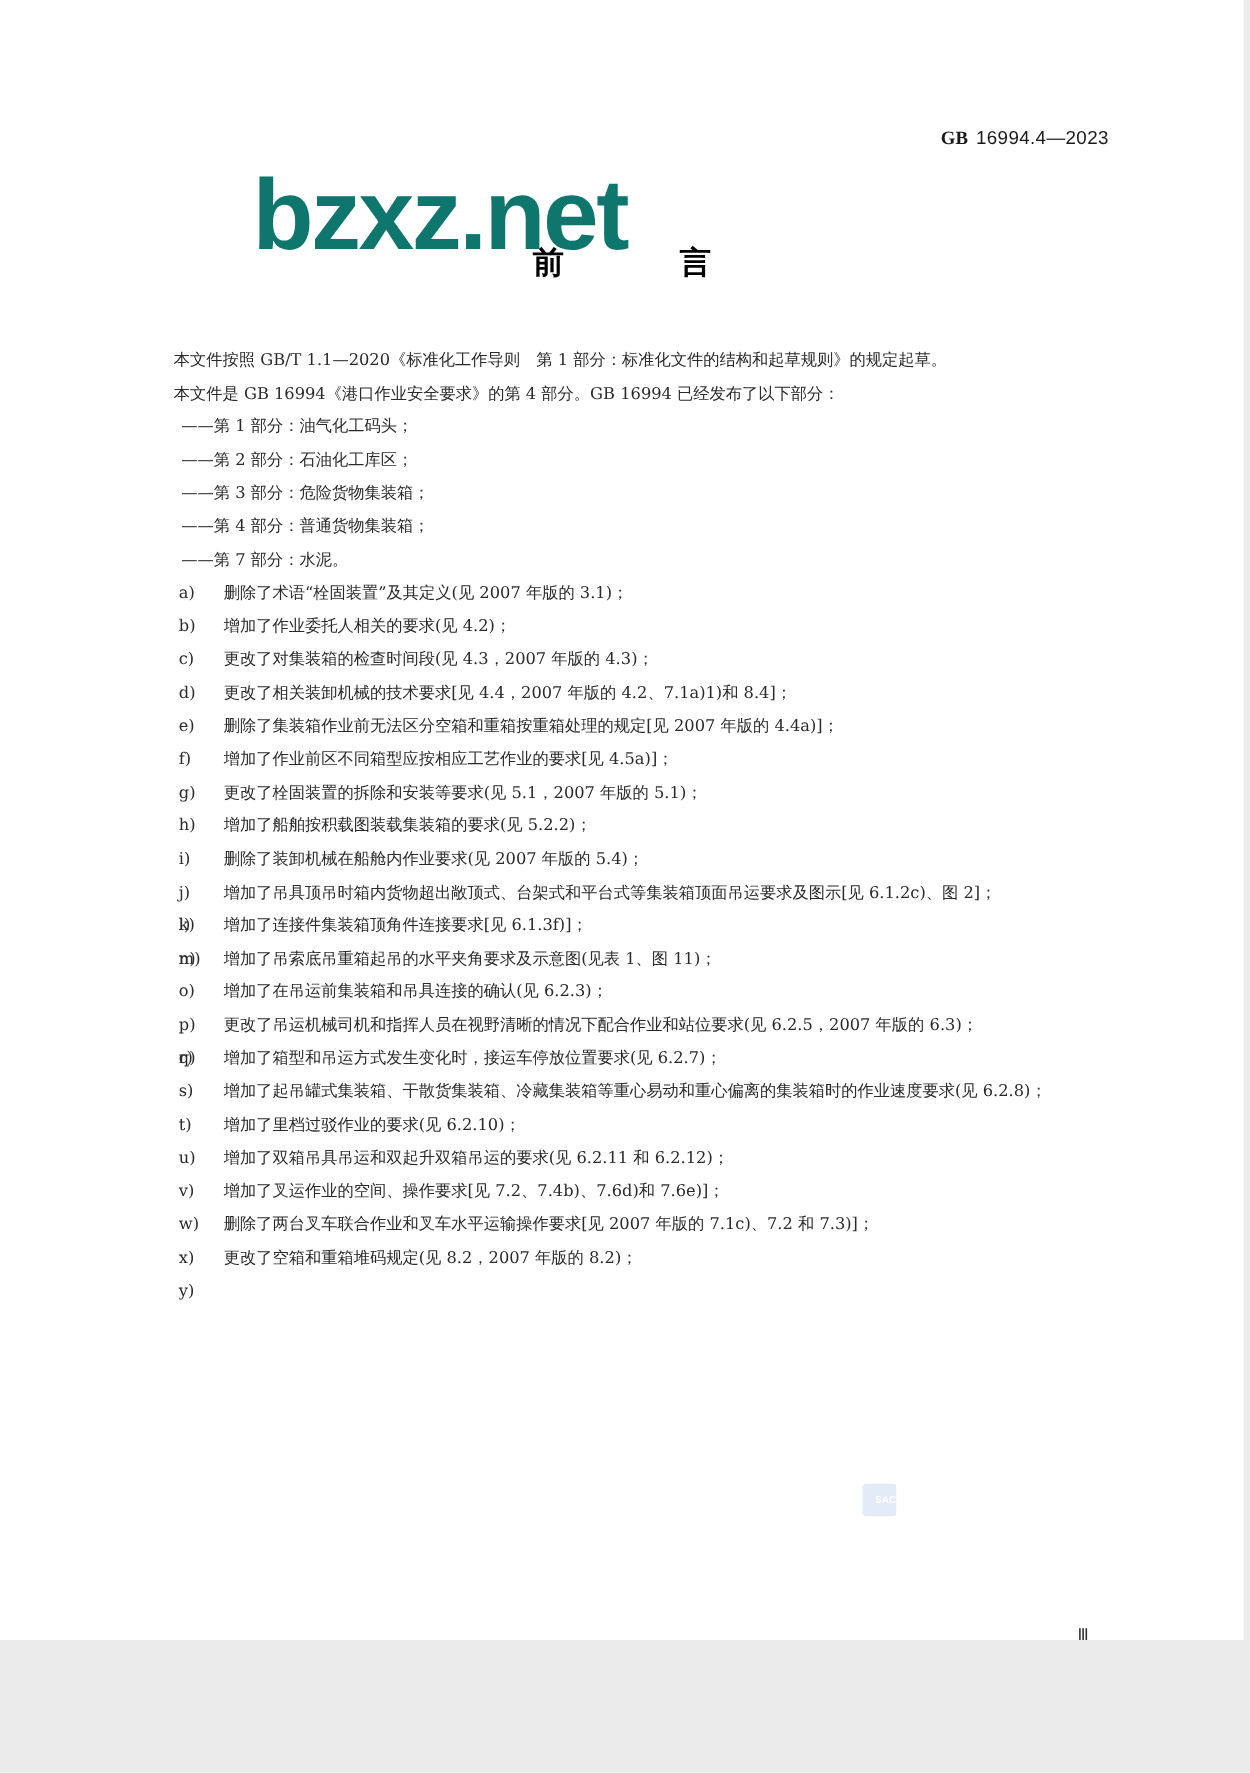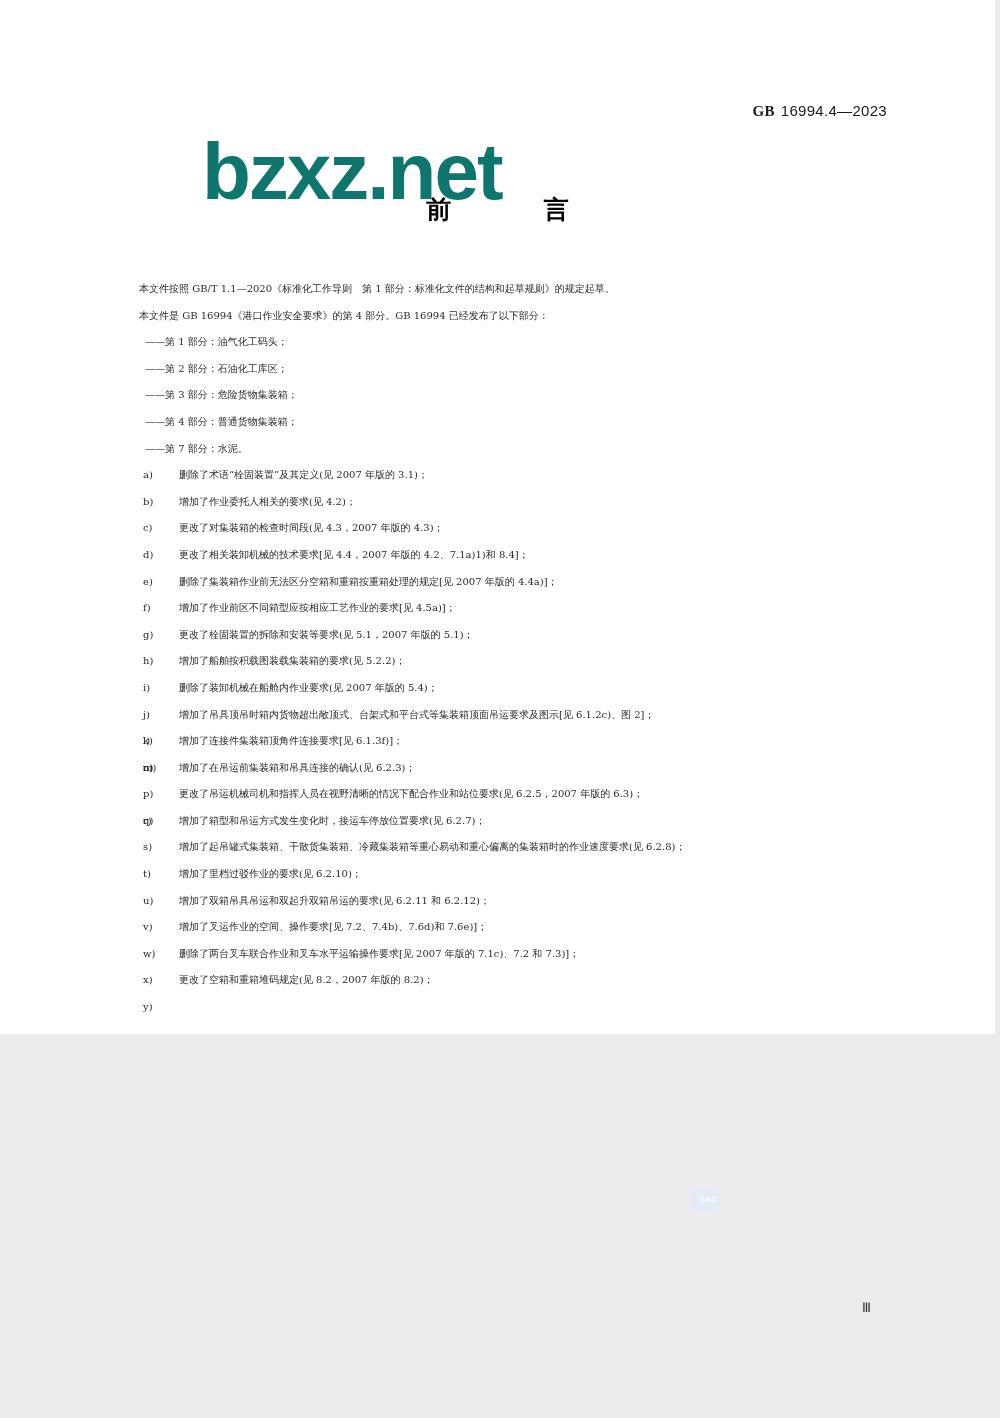--- a/index.html
+++ b/index.html
@@ -4,21 +4,21 @@
   <style>
     html, body { margin: 0; padding: 0; }
     body {
       width: 1000px; height: 1418px; overflow: hidden;
       background: #ebebeb;
       font-family: "DejaVu Serif", "Liberation Serif", serif;
       color: #2a2a2a;
     }
     .page {
       position: absolute; left: 0; top: 0;
-      width: 995px; height: 1034px;
+      width: 995px; height: 1312px;
       background: #ffffff;
     }
     .std-code {
       position: absolute; top: 102px; right: 108px;
       font-family: "Liberation Sans", "DejaVu Sans", sans-serif;
       font-size: 15px; letter-spacing: 0.3px; color: #1a1a1a;
     }
     .std-code b { font-family: "Liberation Serif", serif; font-weight: bold; margin-right: 6px; }
     .watermark {
       position: absolute; left: 202px; top: 132px;
@@ -28,21 +28,21 @@
     }
     .title {
       position: absolute; top: 193px; left: 0; width: 995px;
       text-align: center;
       font-family: "DejaVu Sans", sans-serif; font-size: 25px; font-weight: bold;
       letter-spacing: 42px; color: #000000;
       padding-left: 42px; box-sizing: border-box;
     }
     .body {
       position: absolute; left: 110px; top: 276px; width: 782px;
-      font-size: 10px; line-height: 26.6px;
+      font-size: 13px; line-height: 26.6px;
     }
     .para { text-indent: 29px; text-align: justify; margin: 0; }
     .dash { padding-left: 35px; margin: 0; }
     .item { position: relative; padding-left: 69px; margin: 0; }
     .item .lbl { position: absolute; left: 33px; top: 0; }
     .page-num {
       position: absolute; left: 862px; top: 1300px;
       font-family: "Liberation Serif", serif; font-size: 13px; color: #333;
     }
     .logo-mark {
@@ -77,21 +77,21 @@
     <div class="item"><span class="lbl">d)</span><span>更改了相关装卸机械的技术要求[见 4.4，2007 年版的 4.2、7.1a)1)和 8.4]；</span></div>
     <div class="item"><span class="lbl">e)</span><span>删除了集装箱作业前无法区分空箱和重箱按重箱处理的规定[见 2007 年版的 4.4a)]；</span></div>
     <div class="item"><span class="lbl">f)</span><span>增加了作业前区不同箱型应按相应工艺作业的要求[见 4.5a)]；</span></div>
     <div class="item"><span class="lbl">g)</span><span>更改了栓固装置的拆除和安装等要求(见 5.1，2007 年版的 5.1)；</span></div>
     <div class="item"><span class="lbl">h)</span><span>增加了船舶按积载图装载集装箱的要求(见 5.2.2)；</span></div>
     <div class="item"><span class="lbl">i)</span><span>删除了装卸机械在船舱内作业要求(见 2007 年版的 5.4)；</span></div>
     <div class="item"><span class="lbl">j)</span><span>增加了吊具顶吊时箱内货物超出敞顶式、台架式和平台式等集装箱顶面吊运要求及图示[见 6.1.2c)、图 2]；</span></div>
     <div class="item"><span class="lbl">k)</span></div>
     <div class="item"><span class="lbl">l)</span><span>增加了连接件集装箱顶角件连接要求[见 6.1.3f)]；</span></div>
     <div class="item"><span class="lbl">m)</span></div>
-    <div class="item"><span class="lbl">n)</span></div>
+    <div class="item"><span class="lbl">n)</span><span>增加了吊索底吊重箱起吊的水平夹角要求及示意图(见表 1、图 11)；</span></div>
     <div class="item"><span class="lbl">o)</span><span>增加了在吊运前集装箱和吊具连接的确认(见 6.2.3)；</span></div>
     <div class="item"><span class="lbl">p)</span><span>更改了吊运机械司机和指挥人员在视野清晰的情况下配合作业和站位要求(见 6.2.5，2007 年版的 6.3)；</span></div>
     <div class="item"><span class="lbl">q)</span></div>
     <div class="item"><span class="lbl">r)</span><span>增加了箱型和吊运方式发生变化时，接运车停放位置要求(见 6.2.7)；</span></div>
     <div class="item"><span class="lbl">s)</span><span>增加了起吊罐式集装箱、干散货集装箱、冷藏集装箱等重心易动和重心偏离的集装箱时的作业速度要求(见 6.2.8)；</span></div>
     <div class="item"><span class="lbl">t)</span><span>增加了里档过驳作业的要求(见 6.2.10)；</span></div>
     <div class="item"><span class="lbl">u)</span><span>增加了双箱吊具吊运和双起升双箱吊运的要求(见 6.2.11 和 6.2.12)；</span></div>
     <div class="item"><span class="lbl">v)</span><span>增加了叉运作业的空间、操作要求[见 7.2、7.4b)、7.6d)和 7.6e)]；</span></div>
     <div class="item"><span class="lbl">w)</span><span>删除了两台叉车联合作业和叉车水平运输操作要求[见 2007 年版的 7.1c)、7.2 和 7.3)]；</span></div>
     <div class="item"><span class="lbl">x)</span><span>更改了空箱和重箱堆码规定(见 8.2，2007 年版的 8.2)；</span></div>

